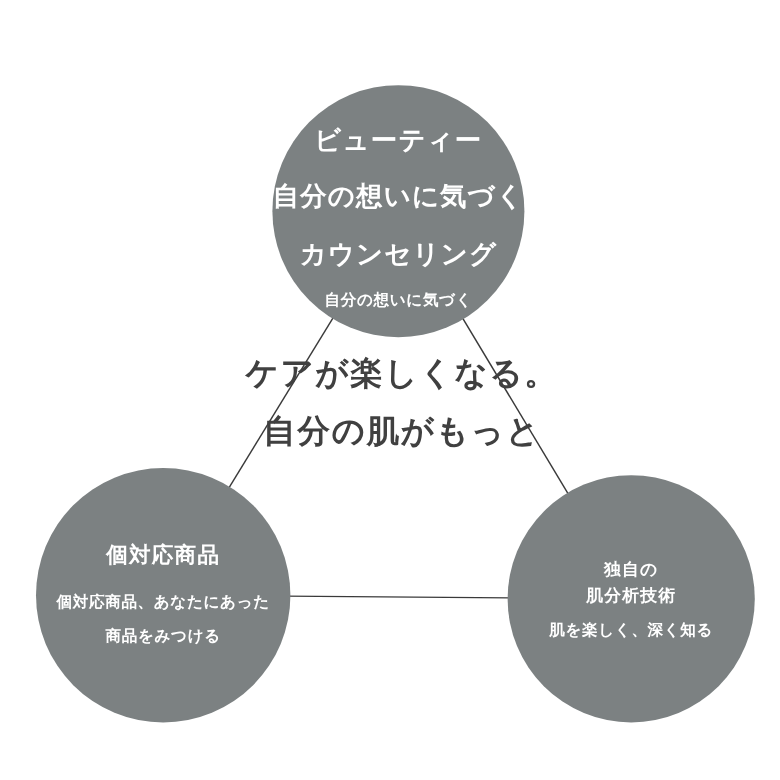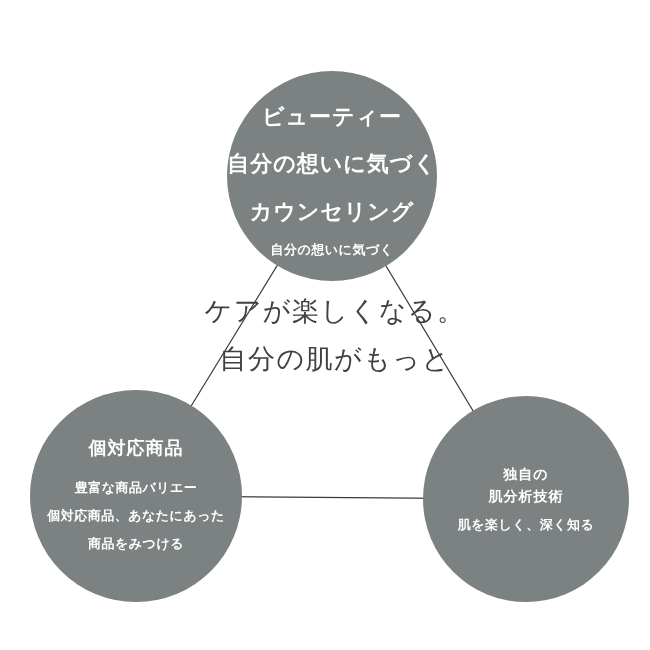--- a/index.html
+++ b/index.html
@@ -37,21 +37,21 @@
   .circle-right .title { font-size: 14px; line-height: 1.55; }
   .circle .subtitle { font-size: 13px; font-weight: 700; letter-spacing: 0.5px; }
   .circle-top .subtitle   { margin-top: 6px; }
   .circle-left .subtitle  { margin-top: 12px; line-height: 2.15; }
   .circle-right .subtitle { margin-top: 9px; }
   .center-message {
     position: absolute;
     left: 145px; top: 287px; width: 380px;
     text-align: center;
     font-size: 27px; line-height: 48px;
-    font-weight: 400;
+    font-weight: 700;
     color: var(--center-text);
     letter-spacing: 1.5px;
   }
 </style>
 </head>
 <body>
 
 <div class="canvas">
 
   <svg class="lines" width="650" height="650" viewBox="0 0 650 650" aria-hidden="true">
@@ -65,21 +65,20 @@
       <div>ビューティー</div>
       <div>自分の想いに気づく</div>
       <div>カウンセリング</div>
     </div>
     <div class="subtitle">自分の想いに気づく</div>
   </div>
 
   <div class="circle circle-left">
     <div class="title">個対応商品</div>
     <div class="subtitle">
-      <div>豊富な商品バリエー</div>
       <div>個対応商品、あなたにあった</div>
       <div>商品をみつける</div>
     </div>
   </div>
 
   <div class="circle circle-right">
     <div class="title">
       <div>独自の</div>
       <div>肌分析技術</div>
     </div>

